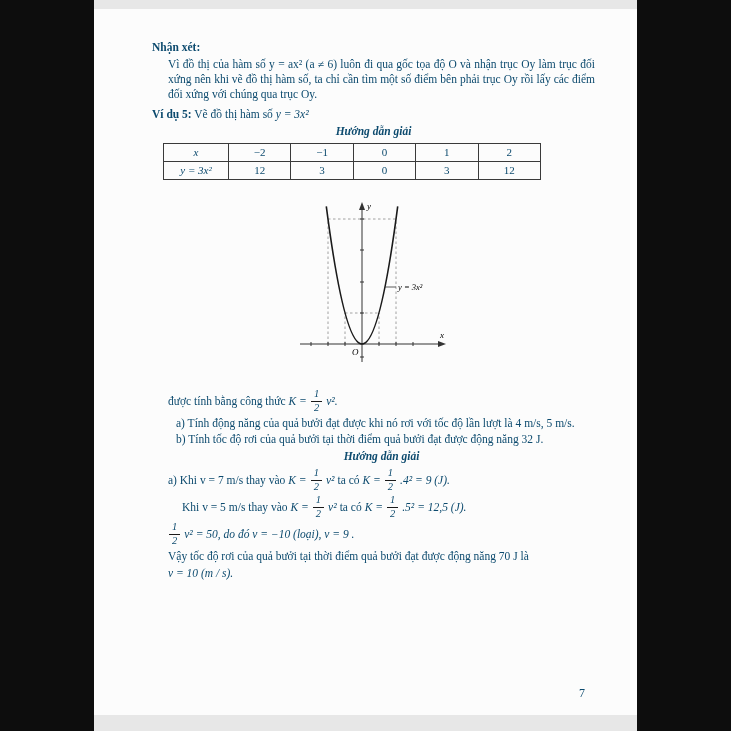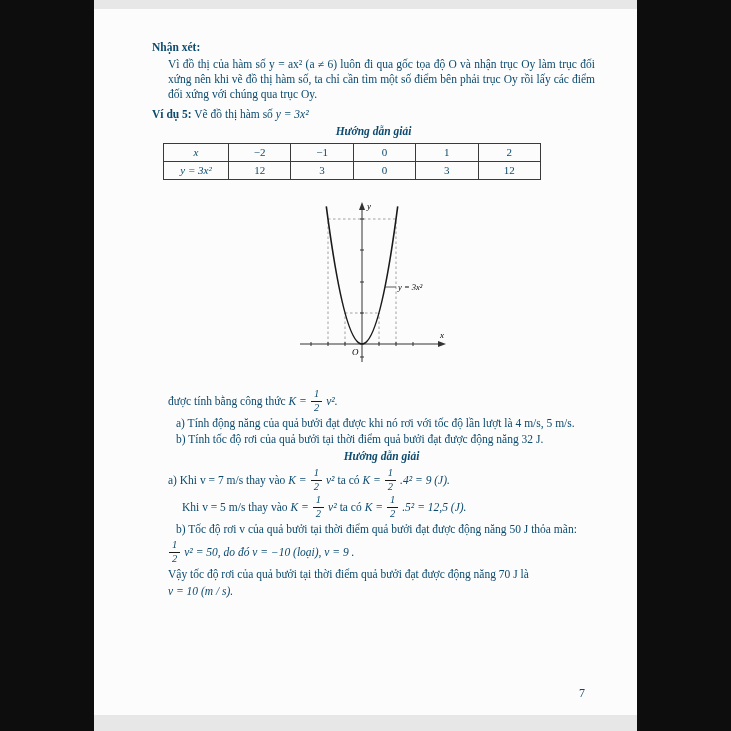--- a/index.html
+++ b/index.html
@@ -162,21 +162,20 @@
             <span class="mi">v²</span>
             <span>ta có</span>
             <span class="mi">K =</span>
             <span class="frac">
                 <span class="num">1</span>
                 <span class="den">2</span>
               </span>
             <span class="mi">.5² = 12,5 (J).</span>
           </div>
 
-          <div class="hang">b) Tốc độ rơi v của quả bưởi tại thời điểm quả bưởi đạt được động năng 50 J thỏa mãn:</div>
 
           <div class="mline">
             <span class="frac">
                 <span class="num">1</span>
                 <span class="den">2</span>
               </span>
             <span class="mi">v² = 50, do đó v = −10 (loại), v = 9 .</span>
           </div>
 
           <div class="line">Vậy tốc độ rơi của quả bưởi tại thời điểm quả bưởi đạt được động năng 70 J là</div>

